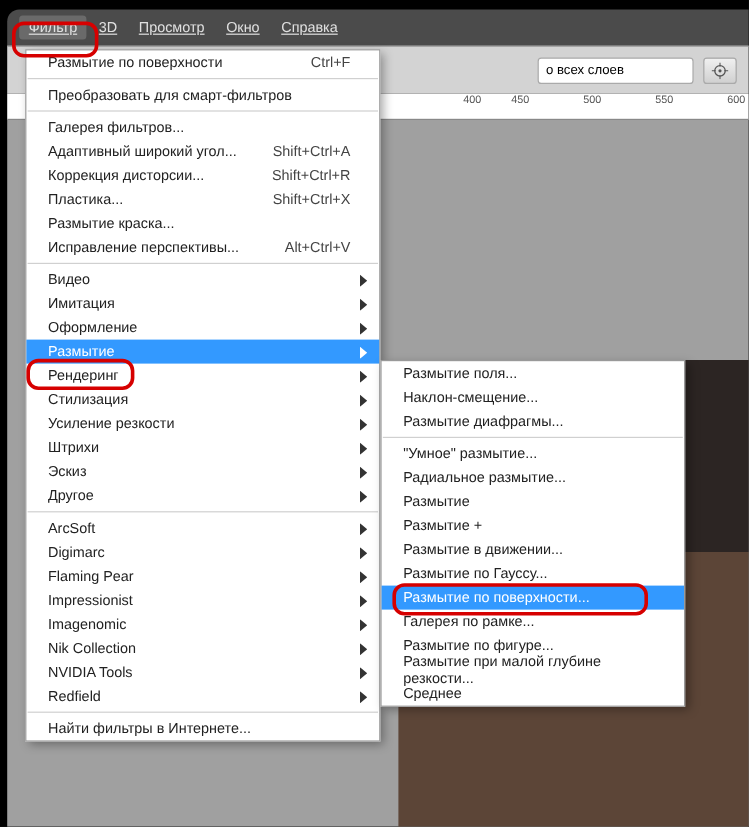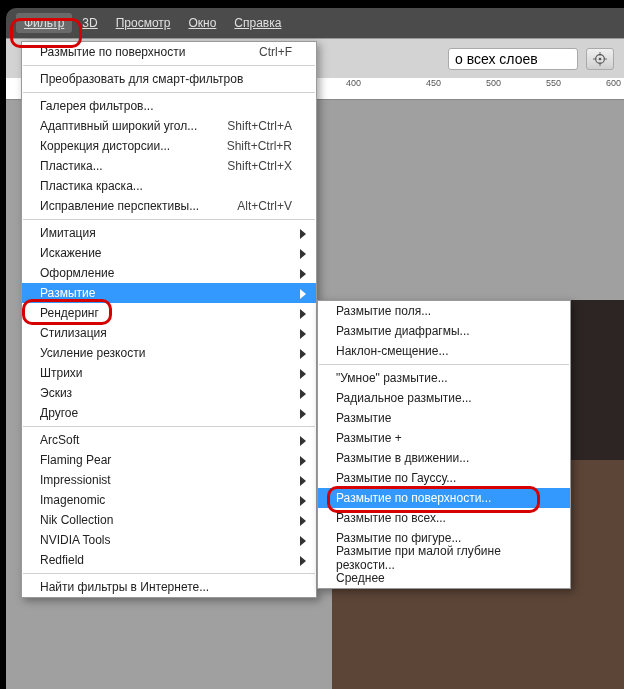--- a/index.html
+++ b/index.html
@@ -5,21 +5,21 @@
   * { box-sizing: border-box; margin: 0; padding: 0; }
   html, body { width: 624px; height: 689px; overflow: hidden; font-family: Tahoma, Arial, sans-serif; font-size: 12px; background: #000; }
   .window { position: relative; width: 624px; height: 689px; }
   
   .menubar { position: absolute; left: 6px; top: 8px; right: 0; height: 30px; background: #4b4b4b; display: flex; align-items: center; gap: 2px; padding-left: 10px; border-top-left-radius: 10px; }
   .menubar-item { color: #e0e0e0; padding: 3px 8px; cursor: default; text-decoration: underline; text-decoration-color: transparent; }
   .menubar-item.underline { text-decoration: underline; text-decoration-color: #e0e0e0; }
   .menubar-item.open { background: #6a6a6a; border-radius: 3px; }
   
   .optionsbar { position: absolute; left: 6px; top: 38px; right: 0; height: 40px; background: #d3d3d3; border-top: 1px solid #999; display: flex; align-items: center; justify-content: flex-end; padding-right: 10px; gap: 8px; }
-  .opt-sel { width: 130px; height: 22px; background: #fff; border: 1px solid #aaa; border-radius: 3px; font-size: 14px; display: flex; align-items: center; padding: 0 6px; }
+  .opt-sel { width: 130px; height: 22px; background: #fff; border: 1px solid #aaa; border-radius: 3px; font-size: 11px; display: flex; align-items: center; padding: 0 6px; }
   .opt-btn { width: 28px; height: 22px; background: linear-gradient(#f0f0f0,#d0d0d0); border: 1px solid #aaa; border-radius: 3px; display: flex; align-items: center; justify-content: center; }
   .opt-btn svg { width: 14px; height: 14px; }
   
   .ruler { position: absolute; left: 6px; top: 78px; right: 0; height: 22px; background: #fff; border-bottom: 1px solid #888; font-size: 9px; color: #555; }
   .ruler-tick { position: absolute; top: 0; height: 22px; display: flex; flex-direction: column; align-items: center; }
   .canvas { position: absolute; left: 6px; top: 100px; right: 0; bottom: 0; background: #a0a0a0; overflow: hidden; }
   .photo { position: absolute; left: 326px; top: 200px; width: 298px; height: 400px; background:
     radial-gradient(circle at 50% 20%, #d9b496 0 80px, transparent 81px),
     linear-gradient(180deg,#2b2220 0 40%, #6a4c3a 40% 100%);
     filter: contrast(0.9) brightness(0.85);
@@ -64,21 +64,21 @@
           <circle cx="8" cy="8" r="1.5" fill="#555"></circle>
           <line x1="8" y1="0" x2="8" y2="4" stroke="#555"></line>
           <line x1="8" y1="12" x2="8" y2="16" stroke="#555"></line>
           <line x1="0" y1="8" x2="4" y2="8" stroke="#555"></line>
           <line x1="12" y1="8" x2="16" y2="8" stroke="#555"></line>
         </svg>
     </div>
   </div>
 
   <div class="ruler">
-    <div class="ruler-tick" style="left:340px">
+    <div class="ruler-tick" style="left:380px">
         <span>400</span>
       </div>
     <div class="ruler-tick" style="left:420px">
         <span>450</span>
       </div>
     <div class="ruler-tick" style="left:480px">
         <span>500</span>
       </div>
     <div class="ruler-tick" style="left:540px">
         <span>550</span>
@@ -114,38 +114,38 @@
         </div>
         <div class="menu-item">
           <span>Коррекция дисторсии...</span>
           <span class="shortcut">Shift+Ctrl+R</span>
         </div>
         <div class="menu-item">
           <span>Пластика...</span>
           <span class="shortcut">Shift+Ctrl+X</span>
         </div>
         <div class="menu-item">
-          <span>Пластика краска...</span>
+          <span>Размытие краска...</span>
         </div>
         <div class="menu-item">
           <span>Исправление перспективы...</span>
           <span class="shortcut">Alt+Ctrl+V</span>
         </div>
       </div>
     <div class="menu-sep"></div>
 
     <div id="g2-container">
         <div class="menu-item">
+          <span>Видео</span>
+          <span class="arrow"><svg viewBox="0 0 8 10">
+              <path d="M0 0 L6 5 L0 10 Z" fill="#333"></path>
+            </svg></span>
+        </div>
+        <div class="menu-item">
           <span>Имитация</span>
-          <span class="arrow"><svg viewBox="0 0 8 10">
-              <path d="M0 0 L6 5 L0 10 Z" fill="#333"></path>
-            </svg></span>
-        </div>
-        <div class="menu-item">
-          <span>Искажение</span>
           <span class="arrow"><svg viewBox="0 0 8 10">
               <path d="M0 0 L6 5 L0 10 Z" fill="#333"></path>
             </svg></span>
         </div>
         <div class="menu-item">
           <span>Оформление</span>
           <span class="arrow"><svg viewBox="0 0 8 10">
               <path d="M0 0 L6 5 L0 10 Z" fill="#333"></path>
             </svg></span>
         </div>
@@ -195,20 +195,26 @@
     <div class="menu-sep"></div>
 
     <div id="g3-container">
         <div class="menu-item">
           <span>ArcSoft</span>
           <span class="arrow"><svg viewBox="0 0 8 10">
               <path d="M0 0 L6 5 L0 10 Z" fill="#333"></path>
             </svg></span>
         </div>
         <div class="menu-item">
+          <span>Digimarc</span>
+          <span class="arrow"><svg viewBox="0 0 8 10">
+              <path d="M0 0 L6 5 L0 10 Z" fill="#333"></path>
+            </svg></span>
+        </div>
+        <div class="menu-item">
           <span>Flaming Pear</span>
           <span class="arrow"><svg viewBox="0 0 8 10">
               <path d="M0 0 L6 5 L0 10 Z" fill="#333"></path>
             </svg></span>
         </div>
         <div class="menu-item">
           <span>Impressionist</span>
           <span class="arrow"><svg viewBox="0 0 8 10">
               <path d="M0 0 L6 5 L0 10 Z" fill="#333"></path>
             </svg></span>
@@ -243,24 +249,24 @@
       <span>Найти фильтры в Интернете...</span>
     </div>
   </div>
 
   <div class="menu menu2">
     <div id="m2g1">
         <div class="menu-item">
           <span>Размытие поля...</span>
         </div>
         <div class="menu-item">
+          <span>Наклон-смещение...</span>
+        </div>
+        <div class="menu-item">
           <span>Размытие диафрагмы...</span>
-        </div>
-        <div class="menu-item">
-          <span>Наклон-смещение...</span>
         </div>
       </div>
     <div class="menu-sep"></div>
     <div id="m2g2">
         <div class="menu-item">
           <span>"Умное" размытие...</span>
         </div>
         <div class="menu-item">
           <span>Радиальное размытие...</span>
         </div>
@@ -275,21 +281,21 @@
         </div>
         <div class="menu-item">
           <span>Размытие по Гауссу...</span>
         </div>
       </div>
     <div class="menu-item selected">
       <span>Размытие по поверхности...</span>
     </div>
     <div id="m2g3">
         <div class="menu-item">
-          <span>Размытие по всех...</span>
+          <span>Галерея по рамке...</span>
         </div>
         <div class="menu-item">
           <span>Размытие по фигуре...</span>
         </div>
         <div class="menu-item">
           <span>Размытие при малой глубине резкости...</span>
         </div>
         <div class="menu-item">
           <span>Среднее</span>
         </div>

